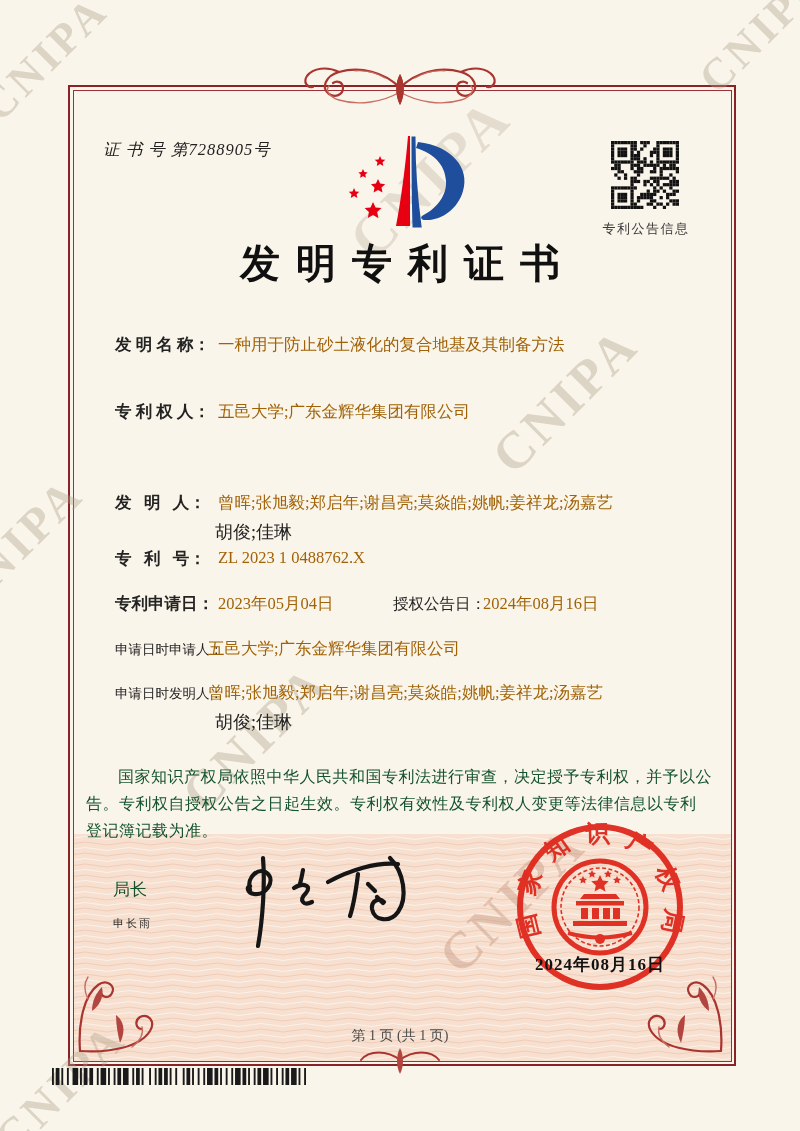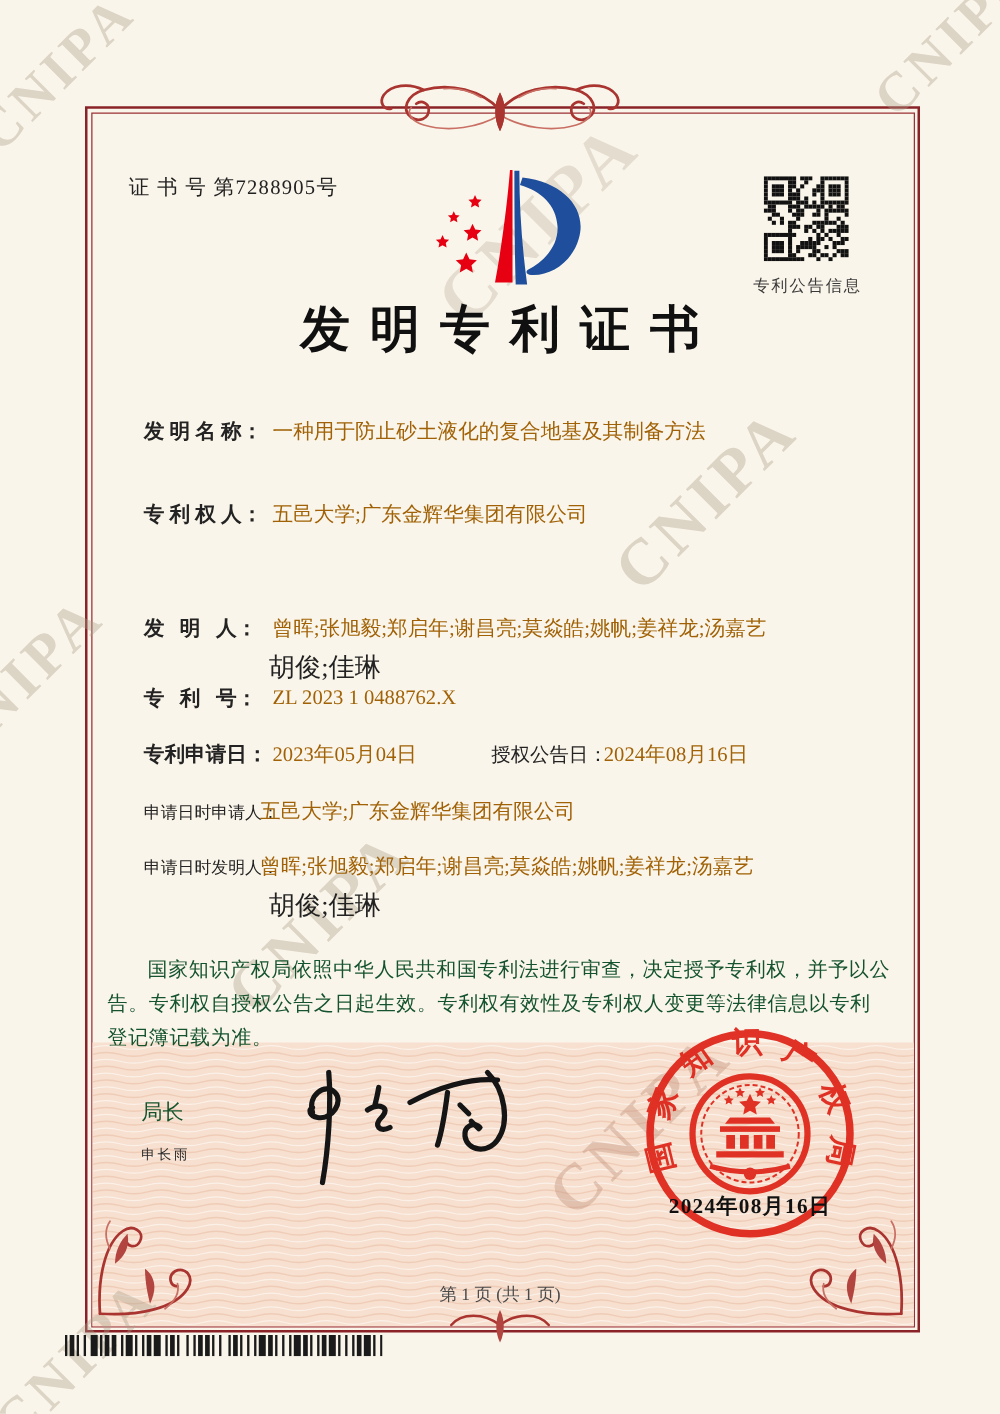--- a/index.html
+++ b/index.html
@@ -11,30 +11,30 @@
       color:rgba(172,158,136,.38);letter-spacing:4px;white-space:nowrap;
       transform:translate(-50%,-50%) rotate(-45deg);z-index:1;user-select:none;}
   
   .frame{position:absolute;left:68px;top:85px;width:664px;height:977px;
          border:2.5px solid #8a2328;z-index:0;}
   .frame-inner{position:absolute;inset:2.5px;border:1px solid #9b3136;}
   .pink{position:absolute;left:3.5px;right:3.5px;bottom:3.5px;height:227px;
         background:#f7e0cf;overflow:hidden;}
   .orn{position:absolute;z-index:3;}
   
-  .certno{position:absolute;left:103px;top:139px;font-size:16.5px;letter-spacing:1px;z-index:2;}
+  .certno{position:absolute;left:103px;top:139px;font-size:16.5px;letter-spacing:1px;z-index:2;font-style:italic;}
   .qrcap{position:absolute;left:583px;top:220px;width:126px;text-align:center;
          font-size:13px;letter-spacing:1.5px;color:#3a3a3a;z-index:2;}
   .title{position:absolute;left:0;right:0;top:236px;text-align:center;font-size:40px;
          font-weight:bold;letter-spacing:16px;padding-left:16px;color:#101010;z-index:2;}
   .frow{position:absolute;left:115px;display:flex;align-items:flex-start;z-index:2;font-size:16.5px;}
   .flabel{white-space:pre;width:103px;flex:none;color:#232323;font-weight:bold;}
   .flabel-sm{white-space:pre;width:93px;flex:none;font-size:13.5px;padding-top:3px;color:#232323;}
   .fval{white-space:pre;color:#a16207;}
-  .cont{position:absolute;left:215px;font-size:21px;z-index:2;white-space:pre;}
+  .cont{position:absolute;left:215px;font-size:18px;z-index:2;white-space:pre;}
   .rpair{position:absolute;left:278px;top:0;display:flex;}
   .rlabel{white-space:pre;width:90px;flex:none;font-size:15.5px;padding-top:1px;color:#232323;}
   .statement{position:absolute;left:86px;top:763px;width:626px;font-size:16px;line-height:27px;
              text-indent:2em;letter-spacing:.5px;color:#14532d;z-index:2;}
   .sig-title{position:absolute;left:113px;top:878px;font-family:"Liberation Sans",sans-serif;
              font-size:17px;color:#14532d;z-index:4;}
   .sig-name{position:absolute;left:113px;top:916px;font-family:"Liberation Sans",sans-serif;
             font-size:11px;letter-spacing:2px;color:#2a2a2a;z-index:4;}
   .seal-date{position:absolute;left:505px;top:953px;width:190px;text-align:center;font-size:17px;
              font-weight:600;letter-spacing:1px;color:#111;z-index:5;}

